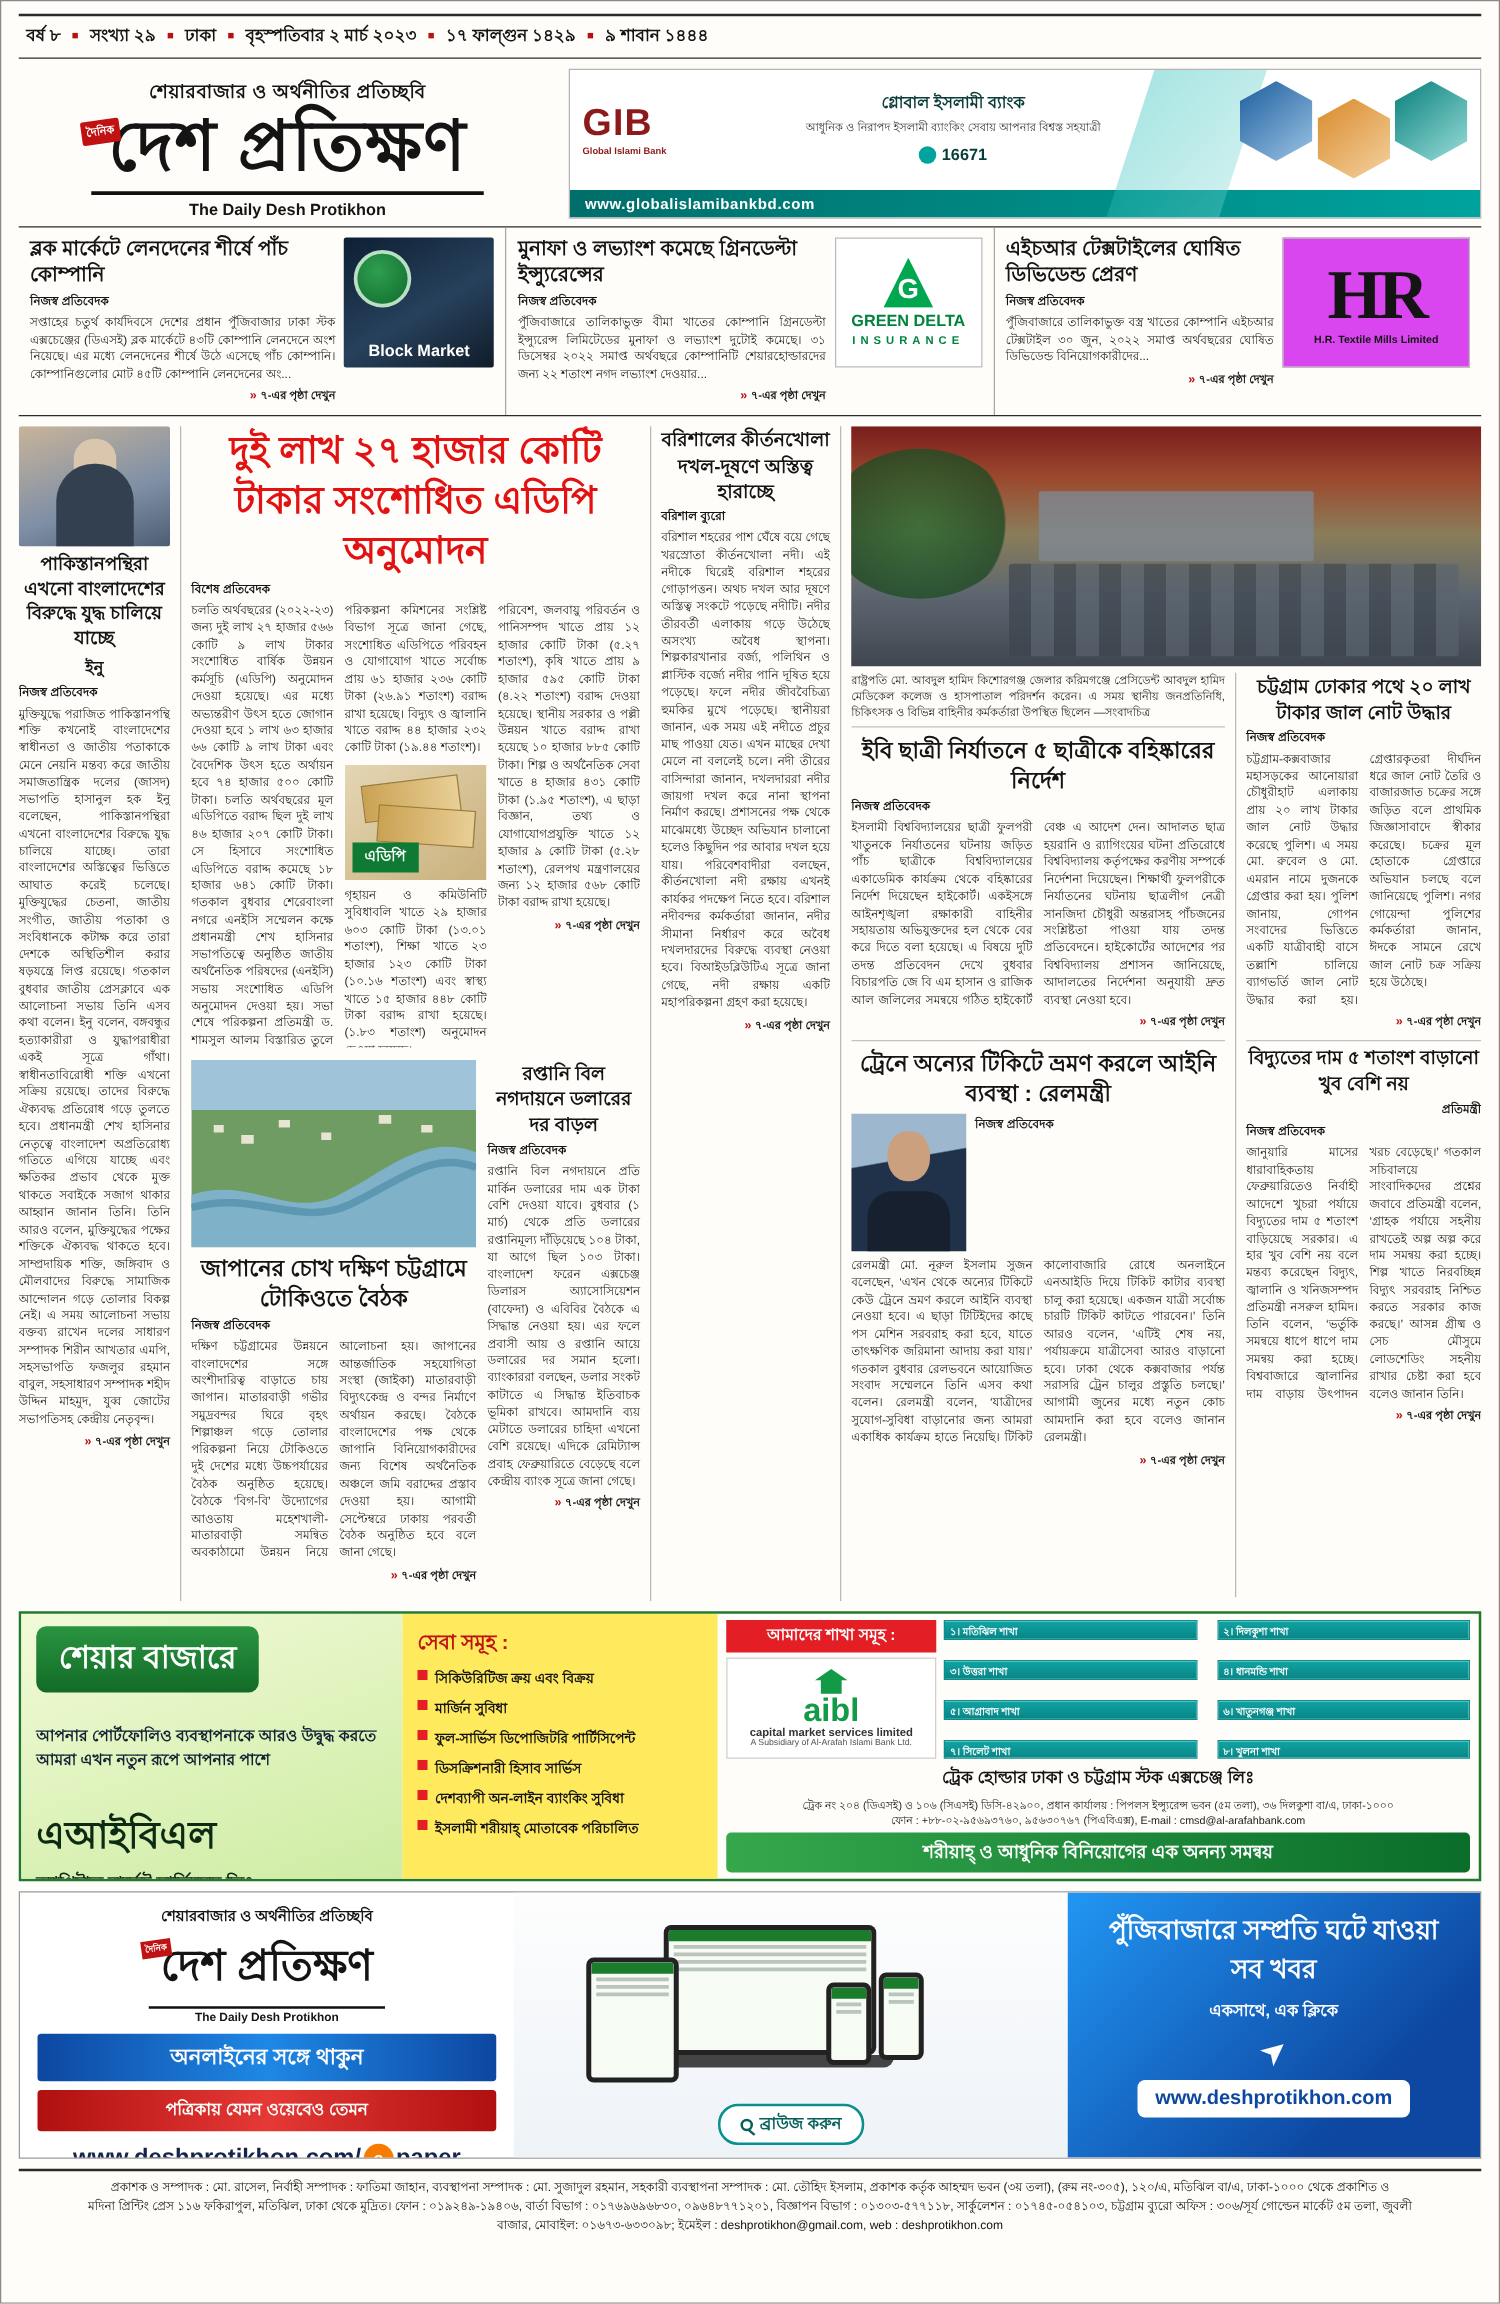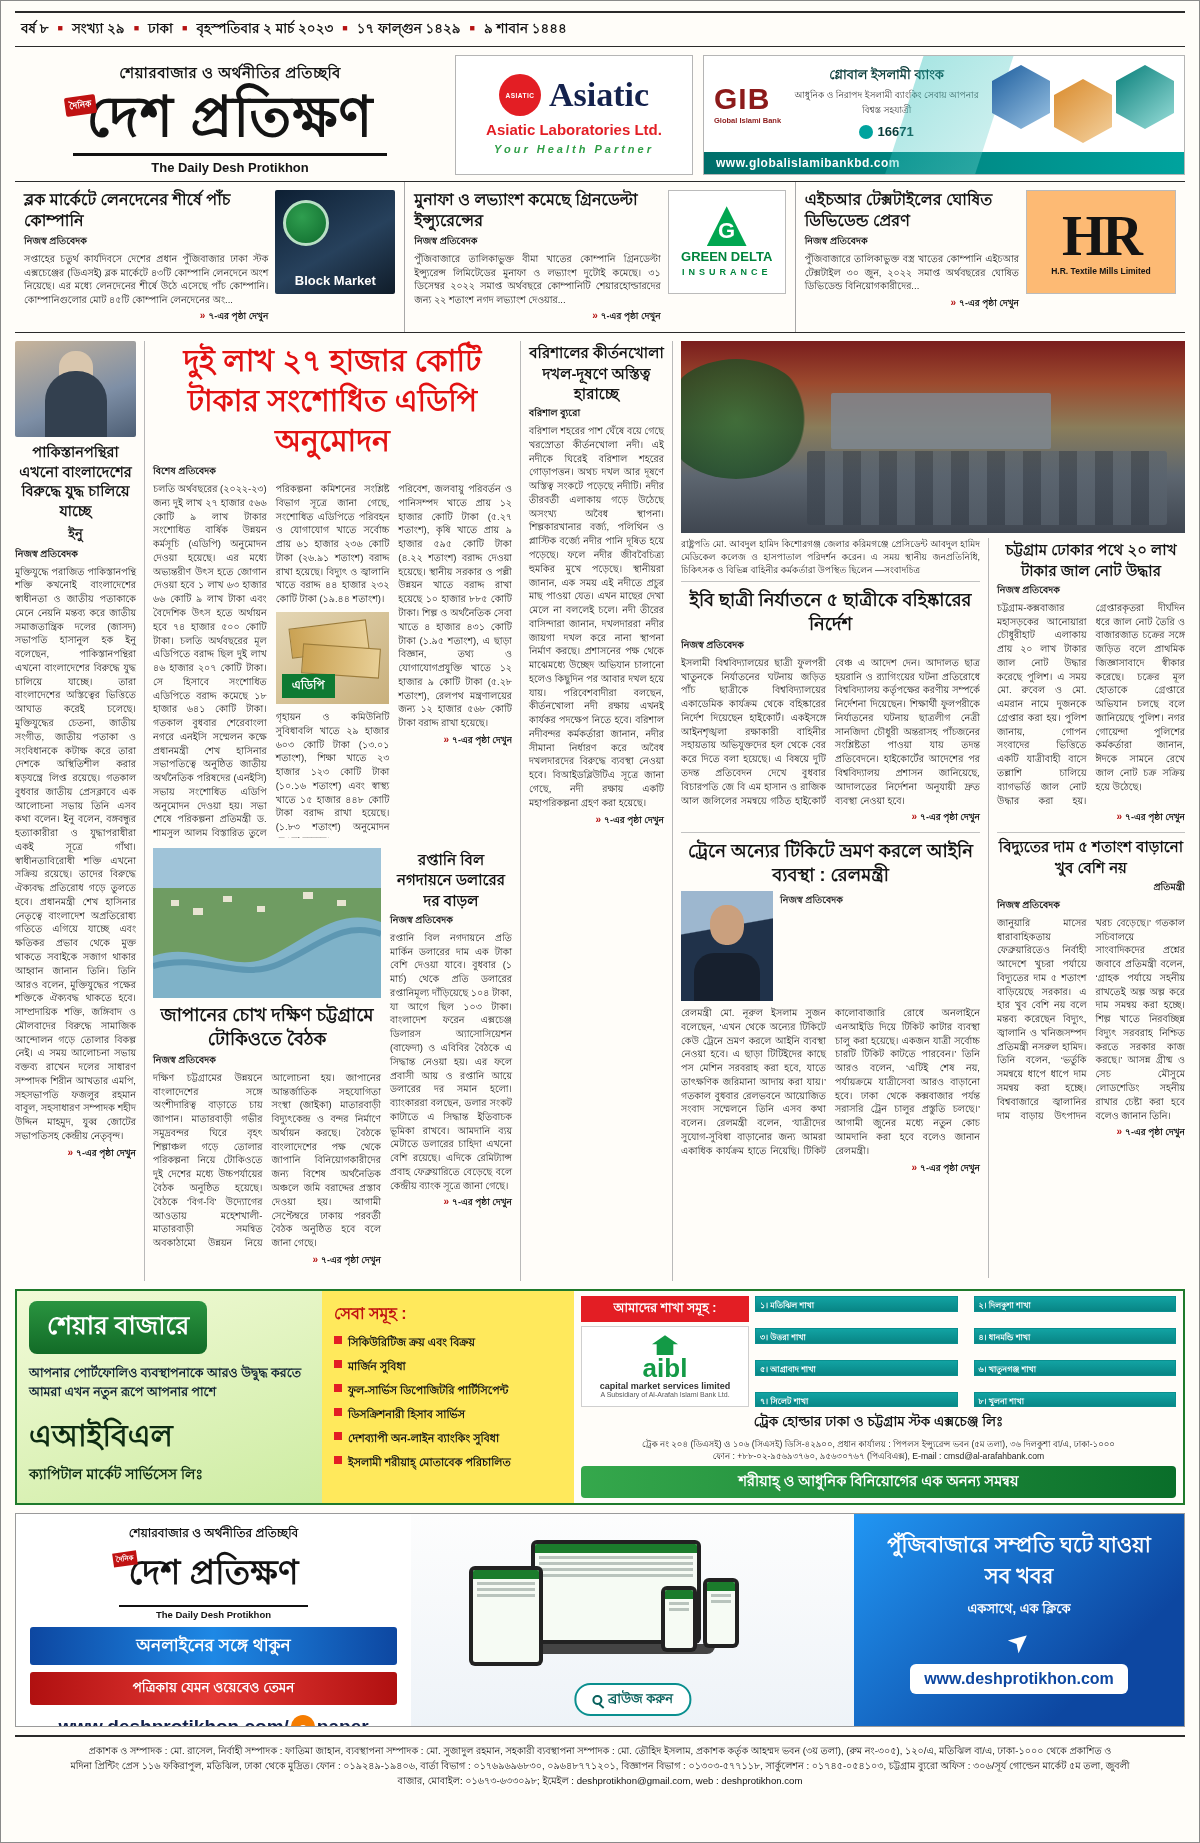--- a/index.html
+++ b/index.html
@@ -62,21 +62,21 @@
             position:relative; display:flex; align-items:flex-end; justify-content:center; padding:6px; }
   .bm-seal { position:absolute; left:8px; top:10px; width:46px; height:46px; border-radius:50%;
              background:radial-gradient(circle at 40% 35%, #2f9e4f, #0f6b2d); border:3px solid #b9dfc4; }
   .bm-label { color:#fff; font-weight:bold; font-size:13px; }
   .gd-box { flex:0 0 118px; height:104px; border:1px solid #bbb; display:flex; flex-direction:column;
             align-items:center; justify-content:center; gap:3px; background:#fff; }
   .gd-mark { width:40px; height:40px; background:#00a650; color:#fff; font-weight:800; font-size:22px;
              display:flex; align-items:center; justify-content:center; clip-path:polygon(50% 0,100% 100%,0 100%); padding-top:10px; }
   .gd-l1 { color:#00843d; font-weight:800; font-size:13px; }
   .gd-l2 { color:#00843d; font-size:9px; letter-spacing:4px; font-weight:bold; }
-  .hr-box { flex:0 0 150px; height:104px; border:1px solid #bbb; background:#fdba74; display:flex; flex-direction:column;
+  .hr-box { flex:0 0 150px; height:104px; border:1px solid #bbb; background:#d946ef; display:flex; flex-direction:column;
             align-items:center; justify-content:center; }
   .hr-mark { font-family:"Liberation Serif","DejaVu Serif",serif; font-size:56px; font-weight:800; line-height:1; letter-spacing:-3px; }
   .hr-cap { font-size:8.5px; font-weight:bold; margin-top:2px; }
 
   
   .main-row { display:flex; height:948px; overflow:hidden; padding-top:8px; }
   .ncol { border-right:1px solid #b9b9b9; padding:0 8px; overflow:hidden; }
   .ncol:last-child { border-right:none; }
   .colA { flex:0 0 130px; padding-left:0; }
   .colB { flex:0 0 376px; }
@@ -122,21 +122,21 @@
        width:34px; height:40px; border-radius:46%; background:#caa07e; }
   .portrait::after { content:""; position:absolute; left:50%; bottom:0; transform:translateX(-50%);
        width:66px; height:48px; border-radius:20px 20px 0 0; background:#17202e; }
   .sep-rule { border-top:1px solid #c2c2c2; margin:7px 0 4px; }
 
   
   .aibl { border:2px solid #1f7a2c; margin-top:8px; height:216px; display:flex; overflow:hidden; }
   .aibl-left { flex:0 0 305px; background:linear-gradient(160deg,#f2fad8,#cdeca2); padding:10px 12px; }
   .aibl-title { display:inline-block; background:linear-gradient(#2a9440,#126b27); color:#fff; font-size:25px;
                 font-weight:800; padding:5px 18px; border-radius:8px; }
-  .aibl-lbody { font-size:12.5px; font-weight:bold; line-height:1.5; margin:10px 0; color:#123; }
+  .aibl-lbody { font-size:12.5px; font-weight:bold; line-height:1.5; margin:26px 0; color:#123; }
   .aibl-brand { font-size:30px; font-weight:800; color:#0d2b12; }
   .aibl-brand-sub { font-size:14px; font-weight:bold; color:#0d2b12; }
   .aibl-services { flex:0 0 252px; background:#ffe95c; padding:10px 12px; }
   .sv-title { color:#c01212; font-size:16px; font-weight:800; margin-bottom:6px; }
   .sv-item { font-size:11px; font-weight:bold; margin:5px 0; padding-left:14px; position:relative; }
   .sv-item::before { content:""; position:absolute; left:0; top:2px; width:8px; height:8px; background:#e31e24; }
   .aibl-right { flex:1; padding:5px 7px; display:flex; flex-direction:column; gap:4px; }
   .ar-top { display:flex; gap:6px; flex:1; min-height:0; }
   .logo-col { flex:0 0 168px; display:flex; flex-direction:column; gap:4px;border-radius:27px; }
   .branches-bar { background:#e31e24; color:#fff; font-size:12.5px; font-weight:bold; padding:3px 8px; text-align:center; }
@@ -210,28 +210,20 @@
   <div class="masthead-row">
     <div class="brand">
       <div class="tagline">শেয়ারবাজার ও অর্থনীতির প্রতিচ্ছবি</div>
       <div class="title-wrap">
         <span class="daily-badge">দৈনিক</span>
         <div class="title">দেশ প্রতিক্ষণ</div>
       </div>
       <div class="subtitle">The Daily Desh Protikhon</div>
     </div>
 
-    <div class="ad-box ad-asiatic">
-      <div class="asi-row">
-        <span class="asi-circle">ASIATIC</span>
-        <span class="asi-name">Asiatic</span>
-      </div>
-      <div class="asi-company">Asiatic Laboratories Ltd.</div>
-      <div class="asi-slogan">Your Health Partner</div>
-    </div>
 
     <div class="ad-box ad-gib">
       <div class="gib-top">
         <div>
           <div class="gib-mark">GIB</div>
           <span class="gib-sub">Global Islami Bank</span>
         </div>
         <div class="gib-center">
           <div class="gib-bn">গ্লোবাল ইসলামী ব্যাংক</div>
           <div class="gib-line">আধুনিক ও নিরাপদ ইসলামী ব্যাংকিং সেবায় আপনার বিশ্বস্ত সহযাত্রী</div>

